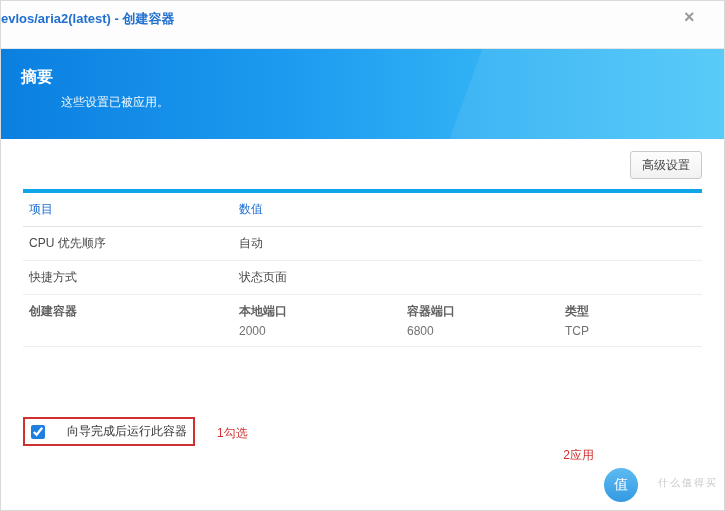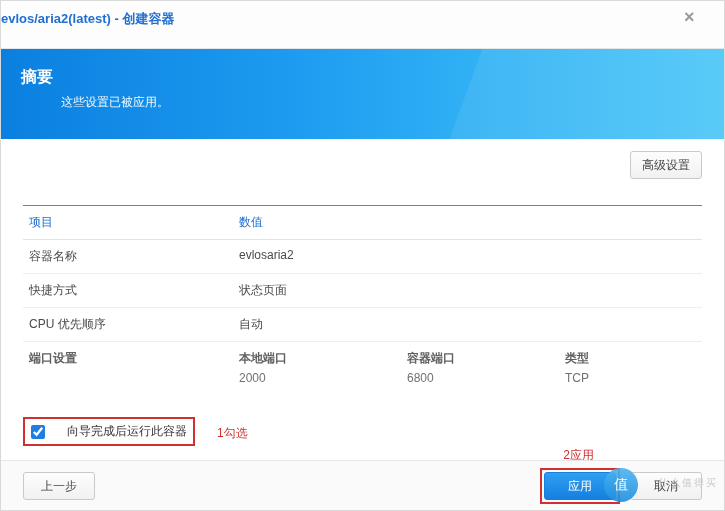--- a/index.html
+++ b/index.html
@@ -5,24 +5,24 @@
   * { box-sizing: border-box; margin: 0; padding: 0; }
   html, body { width: 725px; height: 511px; font-family: "Microsoft YaHei", Arial, sans-serif; font-size: 12px; background: #fff; color: #333; overflow: hidden; }
   .window { width: 725px; height: 511px; border: 1px solid #d9d9d9; position: relative; background: #fff; }
   .titlebar { height: 48px; line-height: 36px; text-align: left; color: #1f6fd0; font-weight: bold; font-size: 13px; border-bottom: 1px solid #e6e6e6; position: relative; background: #fdfdfd; }
   .titlebar .close { position: absolute; right: 0; top: 0; width: 40px; height: 36px; line-height: 32px; font-size: 18px; color: #9a9a9a; cursor: pointer; }
   .banner { height: 90px; background: linear-gradient(to right, #0a7fe0, #1d9bf0 40%, #34b4f5 70%, #4cc7f8); padding: 18px 20px 8px 20px; color: #fff; position: relative; overflow: hidden; }
   .banner::after { content: ""; position: absolute; right: -40px; top: -30px; width: 300px; height: 160px; background: rgba(255,255,255,0.08); transform: skewX(-20deg); }
   .banner h2 { font-size: 16px; font-weight: bold; margin-bottom: 6px; }
   .banner p { font-size: 12px; opacity: 0.95; margin-left: 40px; }
   .body { padding: 12px 22px 0 22px; }
-  .toolbar { text-align: right; margin-bottom: 26px; }
+  .toolbar { text-align: right; margin-bottom: 10px; }
   .btn { display: inline-block; min-width: 72px; height: 28px; line-height: 26px; border: 1px solid #c9c9c9; background: linear-gradient(#fdfdfd,#f1f1f1); color: #444; text-align: center; border-radius: 3px; font-size: 12px; cursor: pointer; padding: 0 10px; }
   .btn-primary { background: linear-gradient(#2f9ff0,#157fe0); border-color: #157fe0; color: #fff; }
-  .table-wrap { height: 188px; overflow: hidden; border-top: 1px solid #0ea5e9; }
+  .table-wrap { height: 188px; overflow: hidden; border-top: 4px solid #0ea5e9; }
   table { width: 100%; border-collapse: collapse; table-layout: fixed; }
   th, td { text-align: left; padding: 8px 6px; font-size: 12px; border-bottom: 1px solid #eeeeee; vertical-align: top; color: #4a4a4a; }
   th { color: #1f6fd0; font-weight: normal; border-bottom: 1px solid #e3e3e3; }
   col.c1 { width: 210px; }
   col.c2 { width: 168px; }
   col.c3 { width: 158px; }
   col.c4 { width: auto; }
   .sub-head td { color: #606060; font-weight: bold; border-bottom: none; padding-bottom: 2px; }
   .sub-val td { color: #707070; border-bottom: 1px solid #eeeeee; padding-top: 2px; }
   .check-row { position: absolute; left: 22px; bottom: 64px; display: flex; align-items: center; gap: 22px; border: 2px solid #d03030; padding: 4px 6px; }
@@ -64,33 +64,29 @@
             <col class="c4">
           </colgroup>
         <thead>
           <tr>
             <th>项目</th>
             <th colspan="3">数值</th>
           </tr>
         </thead>
         <tbody>
           <tr>
-            <td>容器名称</td>
-            <td colspan="3">evlosaria2</td>
+            <td>CPU 优先顺序</td>
+            <td colspan="3">自动</td>
           </tr>
           <tr>
             <td>快捷方式</td>
             <td colspan="3">状态页面</td>
           </tr>
-          <tr>
-            <td>CPU 优先顺序</td>
-            <td colspan="3">自动</td>
-          </tr>
           <tr class="sub-head">
-            <td>端口设置</td>
+            <td>创建容器</td>
             <td>本地端口</td>
             <td>容器端口</td>
             <td>类型</td>
           </tr>
           <tr class="sub-val">
             <td></td>
             <td>2000</td>
             <td>6800</td>
             <td>TCP</td>
           </tr>
@@ -100,25 +96,16 @@
     </div>
   </div>
 
   <label class="check-row">
     <input type="checkbox" checked="" style="">
     <span>向导完成后运行此容器</span>
   </label>
   <div class="ann1">1勾选</div>
   <div class="ann2">2应用</div>
 
-  <div class="footer">
-    <span class="btn">上一步</span>
-    <div class="right">
-      <span class="apply-wrap">
-        <span class="btn btn-primary">应用</span>
-      </span>
-      <span class="btn">取消</span>
-    </div>
-  </div>
 
   <div class="wm-circle">值</div>
   <div class="watermark">什么值得买</div>
 </div>
 
 </body></html>

